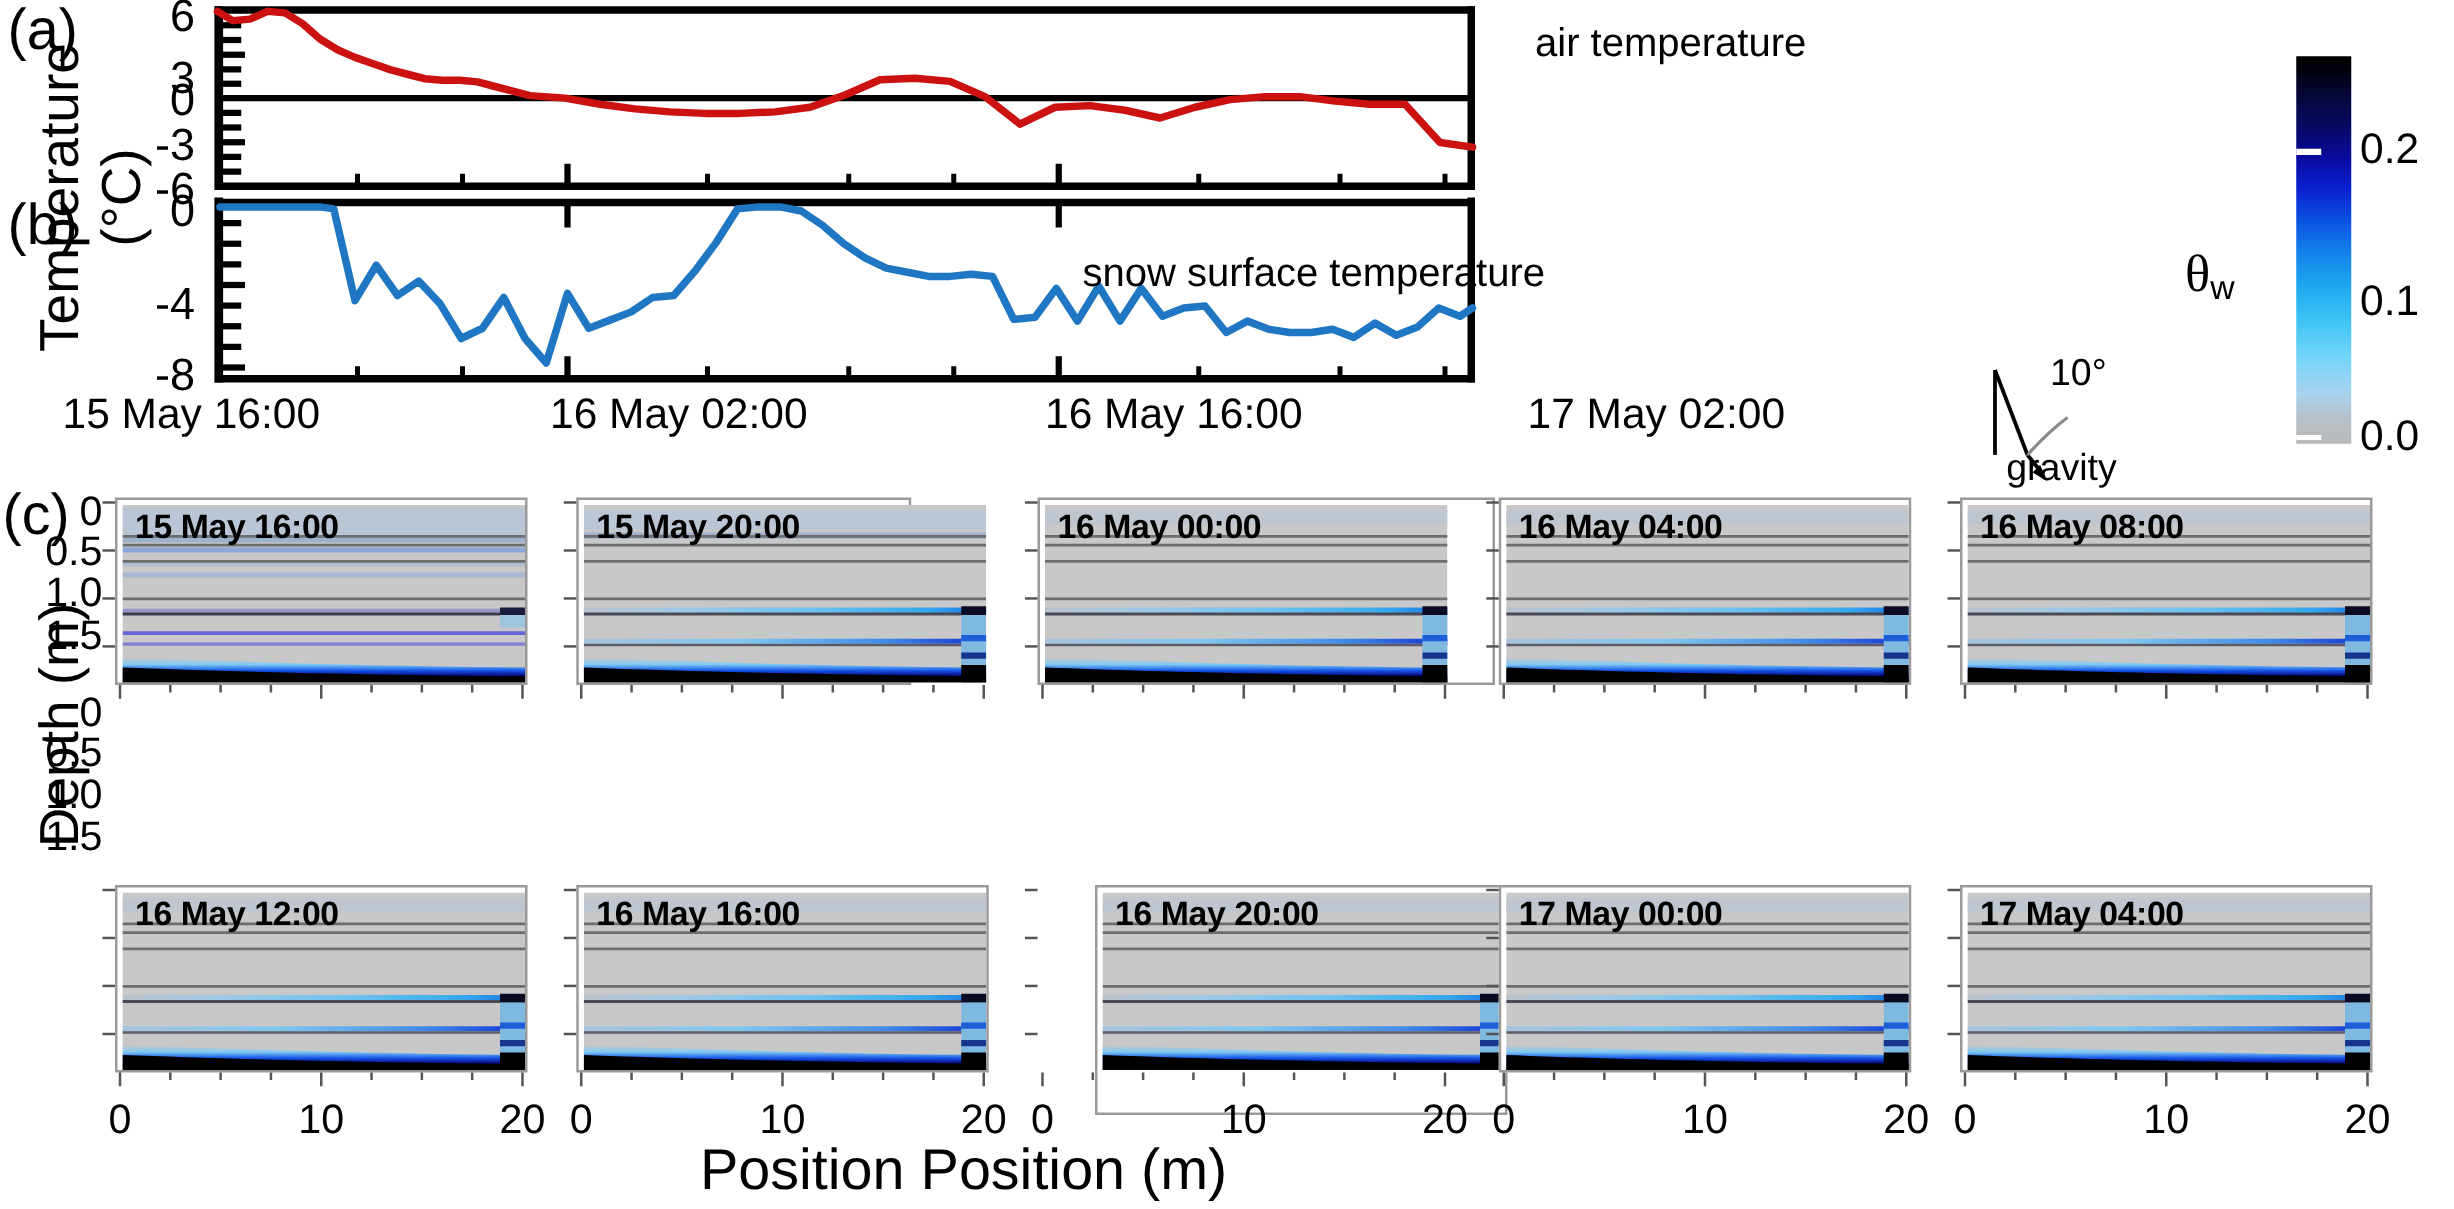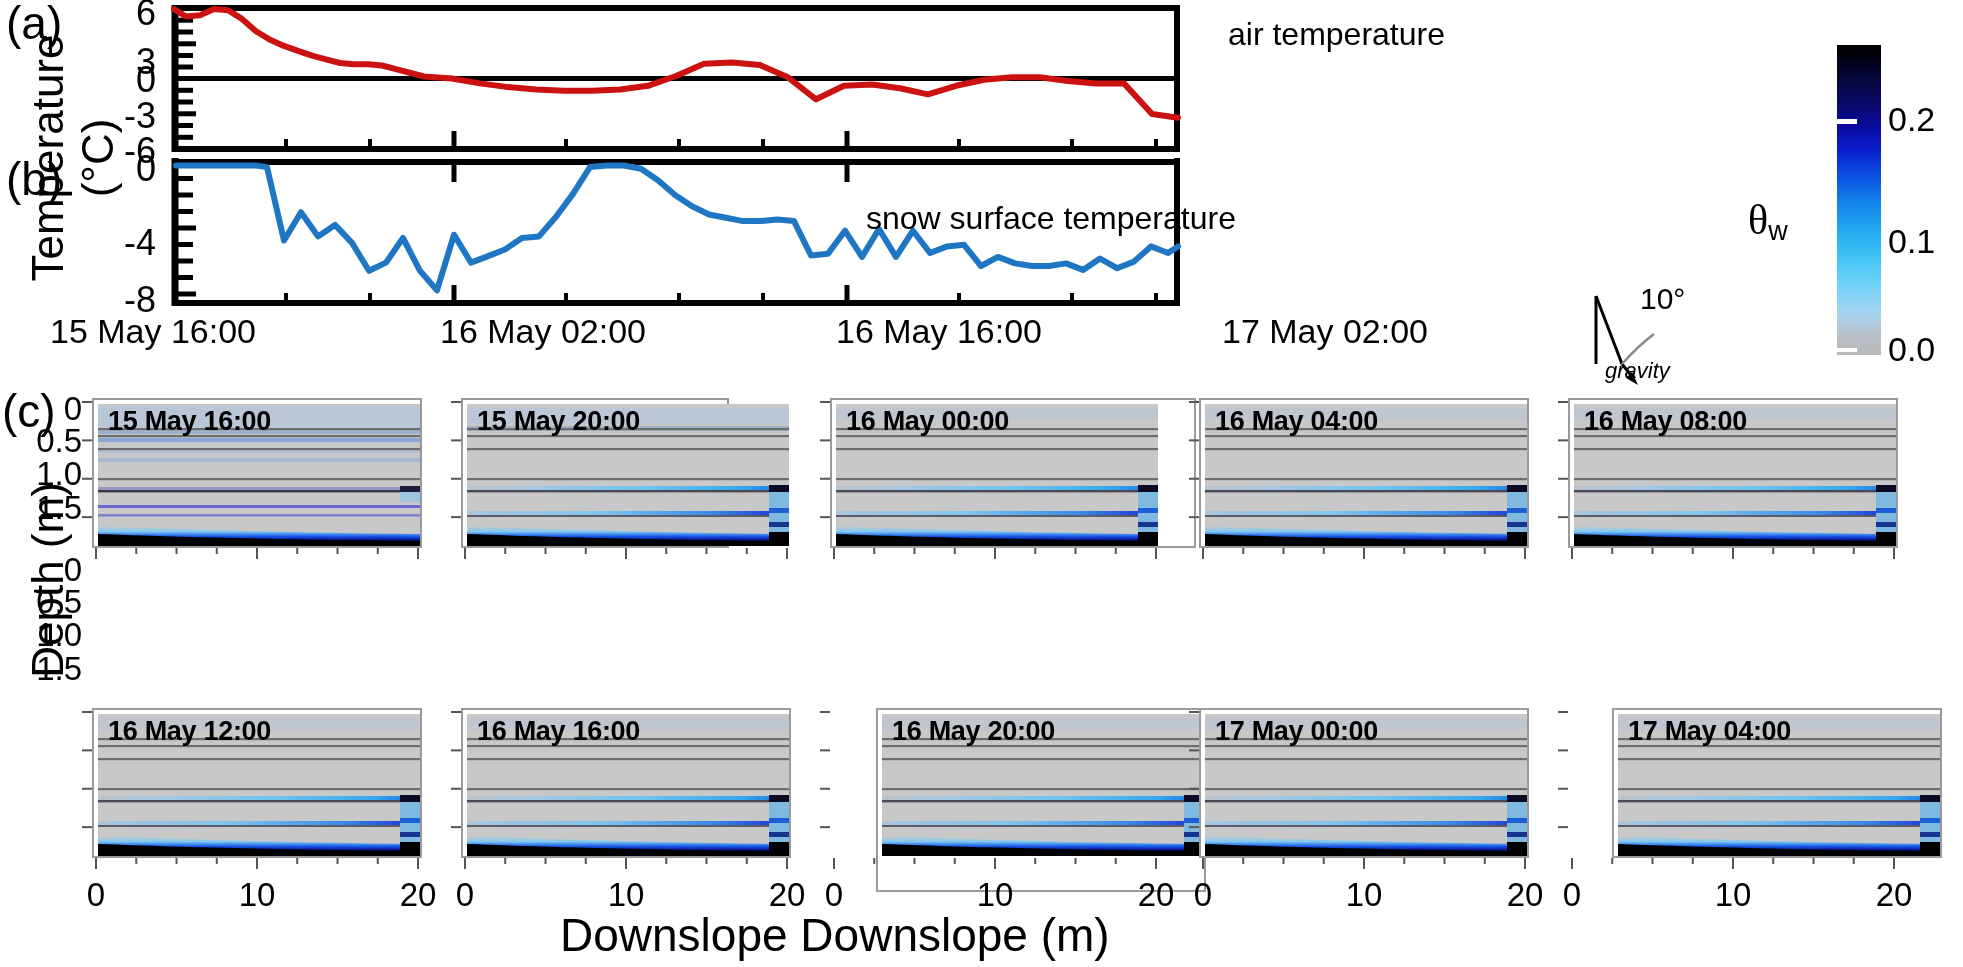--- a/index.html
+++ b/index.html
@@ -150,21 +150,21 @@
 <div class="abs" style="left:1578px;top:286px;width:250px;height:110px;">
   <svg width="250" height="110" viewBox="0 0 250 110">
     <line x1="18" y1="10" x2="18" y2="78" stroke="#000" stroke-width="3"></line>
     <path d="M18,10 L44,78" stroke="#000" stroke-width="3" fill="none"></path>
     <path d="M44,78 L56,93" stroke="#000" stroke-width="3" fill="none"></path>
     <polygon points="60,99 48,92 54,86" fill="#000"></polygon>
     <path d="M44,78 Q60,60 76,48" stroke="#8a8a8a" stroke-width="2.5" fill="none"></path>
   </svg>
 </div>
 <div class="abs ann" style="left:1640px;top:282px;font-size:30px;">10°</div>
-<div class="abs ann" style="left:1605px;top:358px;font-size:22px;font-style:italic;">gravity</div>
+<div class="abs ann" style="left:1605px;top:358px;font-size:30px;">gravity</div>
 
 <div class="abs" style="left:1837px;top:45px;width:44px;height:310px;
      background:linear-gradient(to top,
         #b9b9b9 0%, #b7bfc6 6%, #a8d3ee 13%, #76d4f8 22%, #43c6f5 31%,
         #21aaf0 40%, #1484ea 49%, #0b4fe0 58%, #0a1fcf 66%, #0a0a9c 74%,
         #090963 82%, #060638 90%, #010109 97%, #000000 100%);"></div>
 <div class="abs" style="left:1837px;top:119px;width:20px;height:5px;background:#fff;"></div>
 <div class="abs" style="left:1837px;top:348px;width:20px;height:4px;background:#fff;"></div>
 <div class="abs cbtick" style="left:1888px;top:100px;">0.2</div>
 <div class="abs cbtick" style="left:1888px;top:222px;">0.1</div>
@@ -841,21 +841,21 @@
       <svg width="14" height="150" viewBox="0 0 14 150">
         <line x1="3" y1="4" x2="13" y2="4" stroke="#555" stroke-width="2"></line>
         <line x1="3" y1="42.37837837837837" x2="13" y2="42.37837837837837" stroke="#555" stroke-width="2"></line>
         <line x1="3" y1="80.75675675675674" x2="13" y2="80.75675675675674" stroke="#555" stroke-width="2"></line>
         <line x1="3" y1="119.13513513513513" x2="13" y2="119.13513513513513" stroke="#555" stroke-width="2"></line>
       </svg>
     </div>
     <div class="abs ctick" style="left: 1181px; top: 876px; width: 44px; text-align: center;">0</div>
     <div class="abs ctick" style="left: 1342px; top: 876px; width: 44px; text-align: center;">10</div>
     <div class="abs ctick" style="left: 1503px; top: 876px; width: 44px; text-align: center;">20</div>
-    <div class="sub-axes" style="left: 1568px; top: 708px; width: 330px; height: 150px; margin-left: 44px;">
+    <div class="sub-axes" style="left: 1568px; top: 708px; width: 330px; height: 150px;">
       <div class="sub-canvas" style="left: 4px; top: 4px; width: 322px; height: 142px;">
         <svg width="322" height="142" viewBox="0 0 322 142">
           <defs>
             <linearGradient id="basal9" x1="0" y1="0" x2="0" y2="1">
               <stop offset="0%" stop-color="#c8c8c8"></stop>
               <stop offset="28%" stop-color="#7fc9f2"></stop>
               <stop offset="52%" stop-color="#1657e8"></stop>
               <stop offset="72%" stop-color="#0a0a82"></stop>
               <stop offset="100%" stop-color="#000000"></stop>
             </linearGradient>
@@ -920,14 +920,14 @@
         <line x1="3" y1="80.75675675675674" x2="13" y2="80.75675675675674" stroke="#555" stroke-width="2"></line>
         <line x1="3" y1="119.13513513513513" x2="13" y2="119.13513513513513" stroke="#555" stroke-width="2"></line>
       </svg>
     </div>
     <div class="abs ctick" style="left: 1550px; top: 876px; width: 44px; text-align: center;">0</div>
     <div class="abs ctick" style="left: 1711px; top: 876px; width: 44px; text-align: center;">10</div>
     <div class="abs ctick" style="left: 1872px; top: 876px; width: 44px; text-align: center;">20</div>
   </div>
 
 <div class="abs" style="left:560px;top:908px;">
-  <span class="axis-title" style="font-size:46px;">Downslope Downslope   (m)</span>
+  <span class="axis-title" style="font-size:46px;">Position Position   (m)</span>
 </div>
 
 </body></html>

